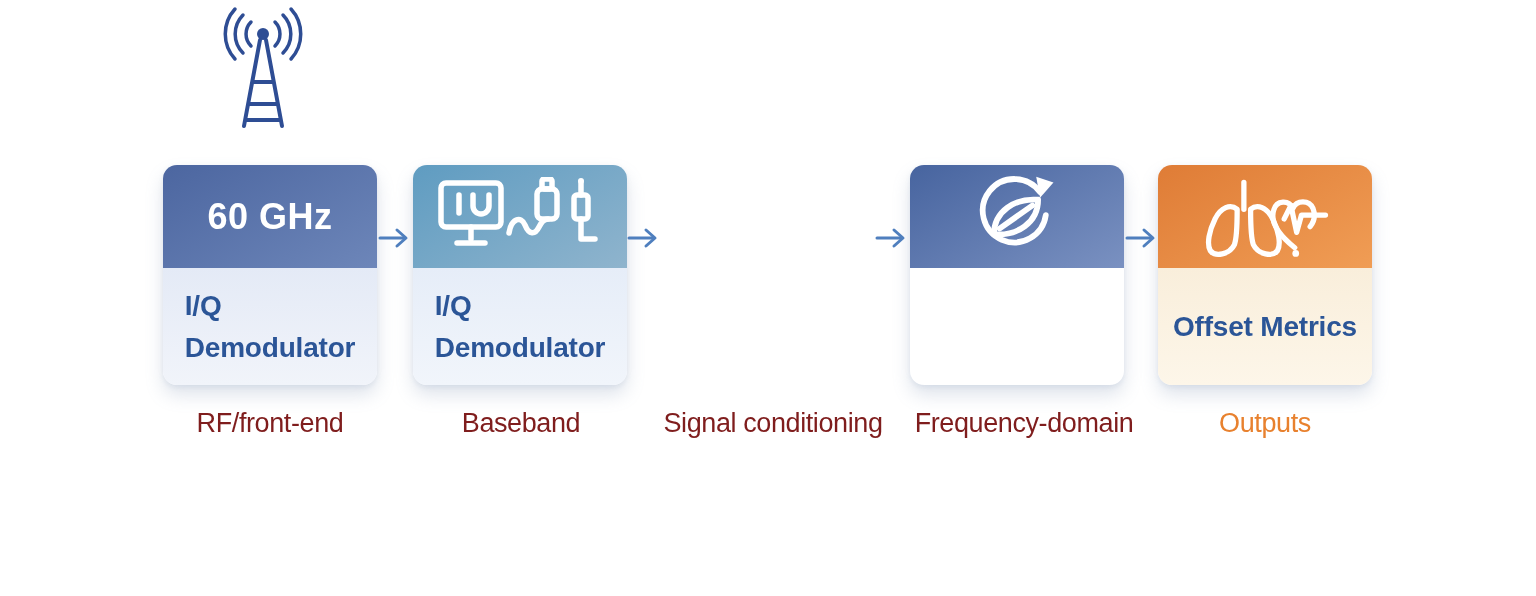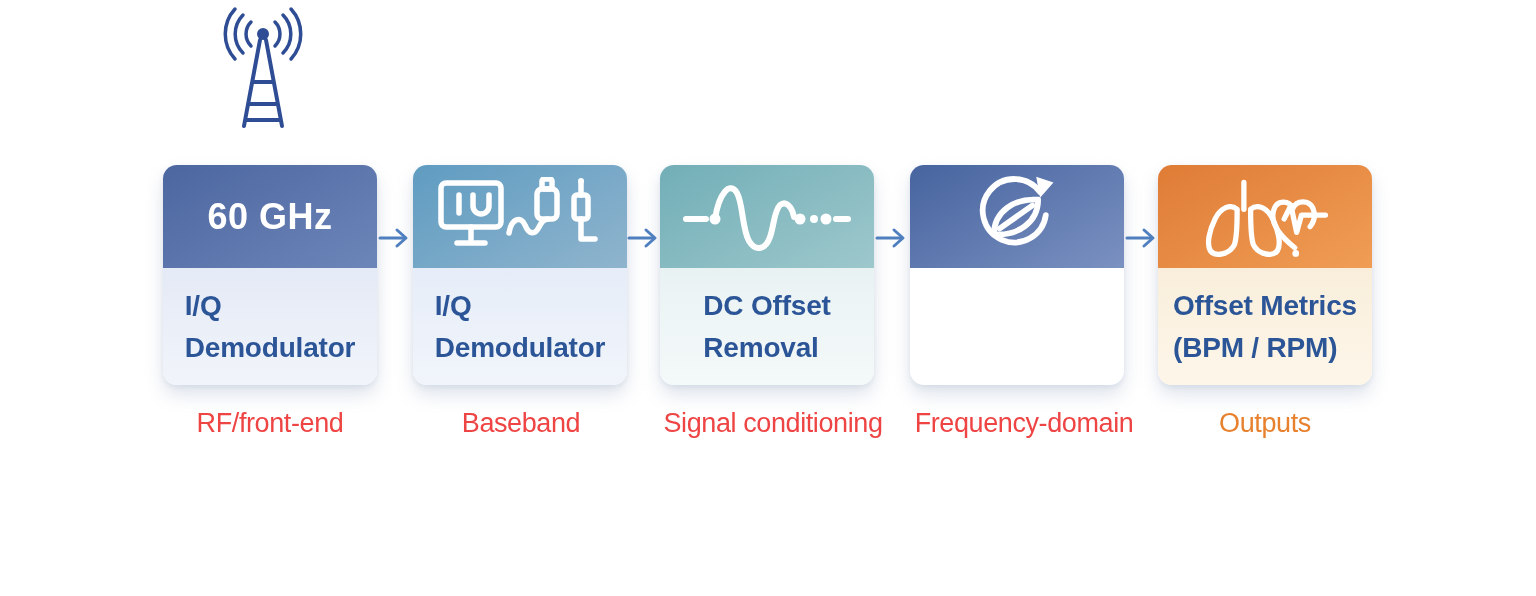--- a/index.html
+++ b/index.html
@@ -37,21 +37,21 @@
   .b4{background:linear-gradient(#e4eaf6,#f0f3fa);}
   .b5{background:linear-gradient(#f9eedb,#fdf6e9);}
 
   
   .arrow{position:absolute;top:225px;width:34px;height:26px;}
   .a1{left:378px;} .a2{left:627px;} .a3{left:875px;} .a4{left:1125px;}
 
   
   .caption{
     position:absolute;top:408px;transform:translateX(-50%);
-    white-space:nowrap;font-size:27px;color:#ef4444;letter-spacing:-0.4px;
+    white-space:nowrap;font-size:27px;color:#7f1d1d;letter-spacing:-0.4px;
   }
   .c1{left:270px;} .c2{left:521px;} .c3{left:773px;} .c4{left:1024px;} .c5{left:1265px;}
   .caption-outputs{color:#e8812e;text-align:center;}
 </style>
 </head>
 <body>
 
 <div class="canvas">
 
   <svg class="antenna" viewBox="0 0 110 125">
@@ -103,39 +103,20 @@
       </svg>
     </div>
     <div class="stage-body b2">
       <div class="stage-label">
         <span>I/Q</span><br>
         <span>Demodulator</span>
       </div>
     </div>
   </div>
 
-  <div class="stage p3">
-    <div class="stage-header h3">
-      <svg width="170" height="80" viewBox="0 0 170 80" fill="none" stroke="#ffffff" stroke-width="6" stroke-linecap="round">
-        <path d="M4 42 H24"></path>
-        <circle cx="33" cy="42" r="5.5" fill="#ffffff" stroke="none"></circle>
-        <path d="M33 42 C37 16 48 4 55 16 C61 26 60 52 67 64 C73 74 83 74 88 60 C92 49 92 34 98 28 C104 23 110 30 112 40"></path>
-        <circle cx="118" cy="42" r="5.5" fill="#ffffff" stroke="none"></circle>
-        <circle cx="132" cy="42" r="4" fill="#ffffff" stroke="none"></circle>
-        <circle cx="144" cy="42" r="5.5" fill="#ffffff" stroke="none"></circle>
-        <path d="M154 42 H166"></path>
-      </svg>
-    </div>
-    <div class="stage-body b3">
-      <div class="stage-label">
-        <span>DC Offset</span><br>
-        <span>Removal</span>
-      </div>
-    </div>
-  </div>
 
   <div class="stage p4">
     <div class="stage-header h4">
       <svg width="96" height="96" viewBox="0 0 100 100" fill="none" stroke="#ffffff" stroke-width="6" stroke-linecap="round" stroke-linejoin="round">
         <path d="M74 24 A33 33 0 1 0 80 48"></path>
         <path d="M70 8 L88 14 L74 30 Z" fill="#ffffff" stroke="none"></path>
         <path d="M26 68 C26 44 48 30 72 32 C72 56 50 70 26 68 Z"></path>
         <path d="M32 62 L66 38"></path>
       </svg>
     </div>
@@ -148,21 +129,20 @@
         <path d="M56 42 C49 36 39 40 33 52 C27 64 24 78 28 85 C33 92 48 89 53 79 C56 72 56 54 56 42 Z"></path>
         <path d="M70 42 C77 36 87 40 93 52 C99 64 102 78 98 85 C93 92 78 89 73 79 C70 72 70 54 70 42 Z"></path>
         <path d="M116 82 C101 70 90 56 94 43 C97 32 110 32 114 41 C118 32 131 32 135 41 C138 49 136 55 132 60"></path>
         <path d="M105 52 L112 38 L118 66 L123 48 L148 48"></path>
         <circle cx="117" cy="88" r="3.5" fill="#ffffff" stroke="none"></circle>
       </svg>
     </div>
     <div class="stage-body b5">
       <div class="stage-label">
         <span>Offset Metrics</span><br>
-        <span>(BPM / RPM)</span>
       </div>
     </div>
   </div>
 
   <svg class="arrow a1" viewBox="0 0 34 26" fill="none" stroke="#4f7fbe" stroke-width="3" stroke-linecap="round" stroke-linejoin="round">
     <path d="M2 13 H26"></path>
       <path d="M19 5 L28 13 L19 21"></path>
   </svg>
   <svg class="arrow a2" viewBox="0 0 34 26" fill="none" stroke="#4f7fbe" stroke-width="3" stroke-linecap="round" stroke-linejoin="round">
     <path d="M2 13 H26"></path>

